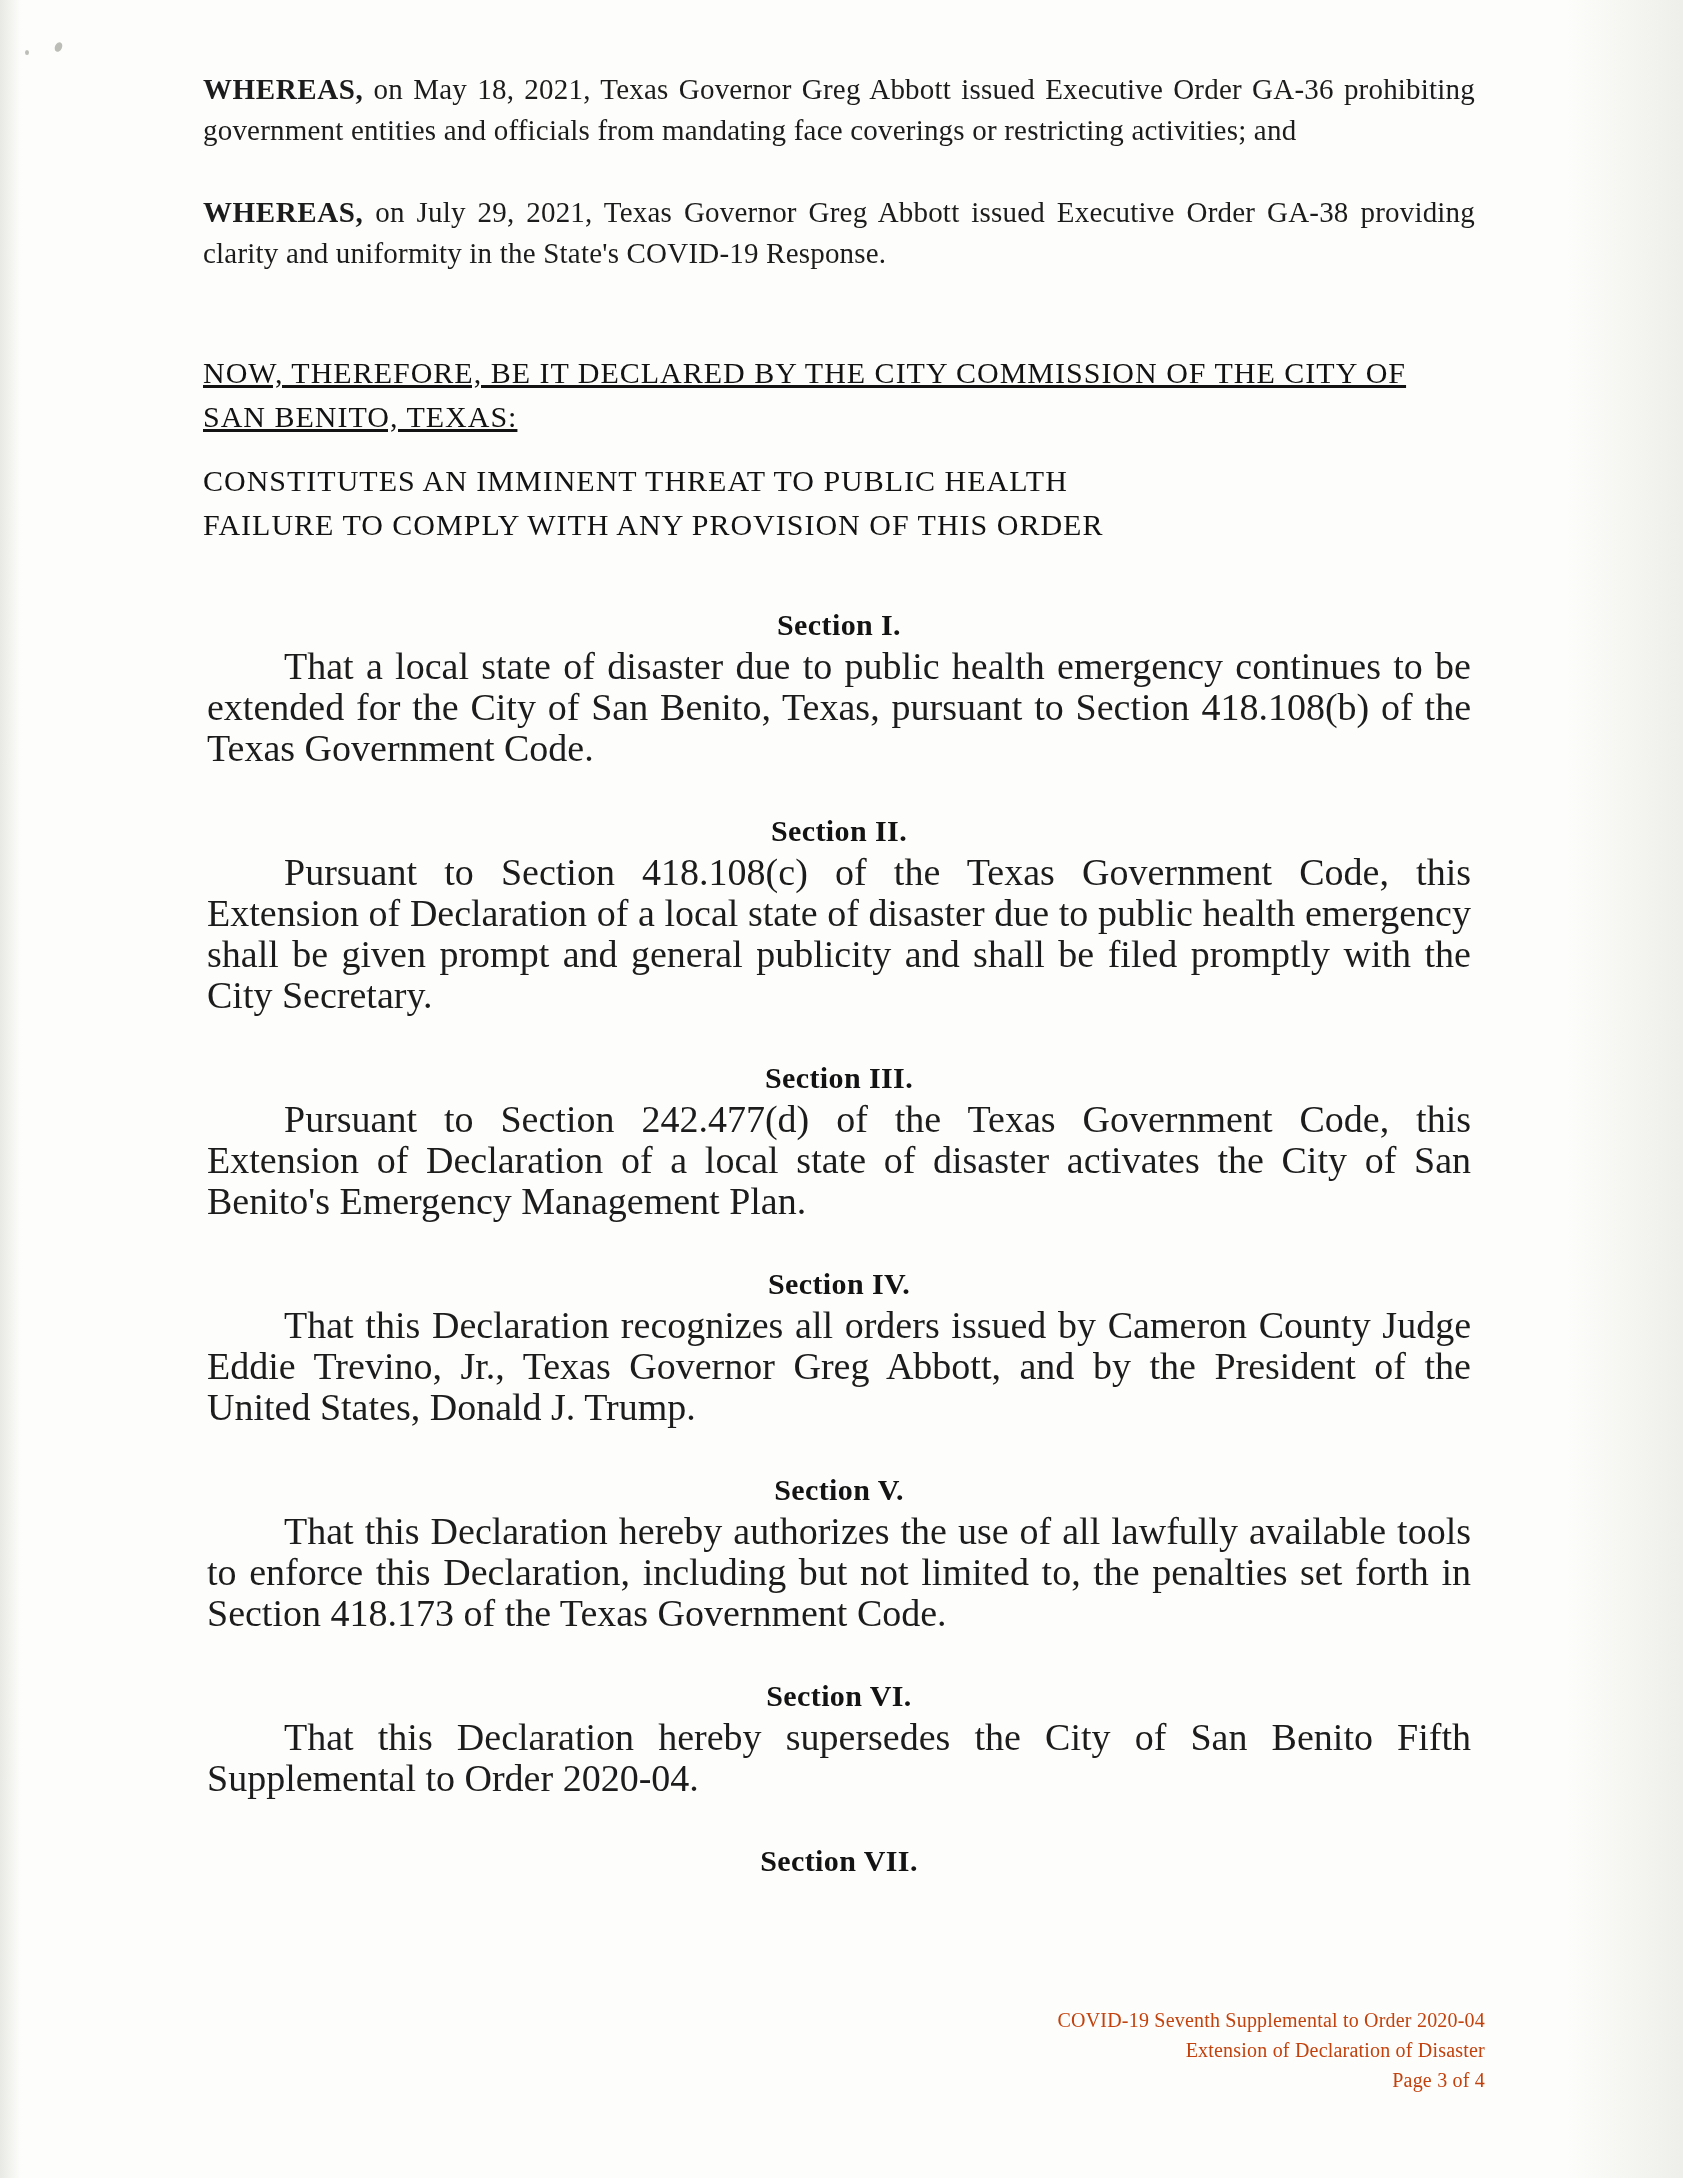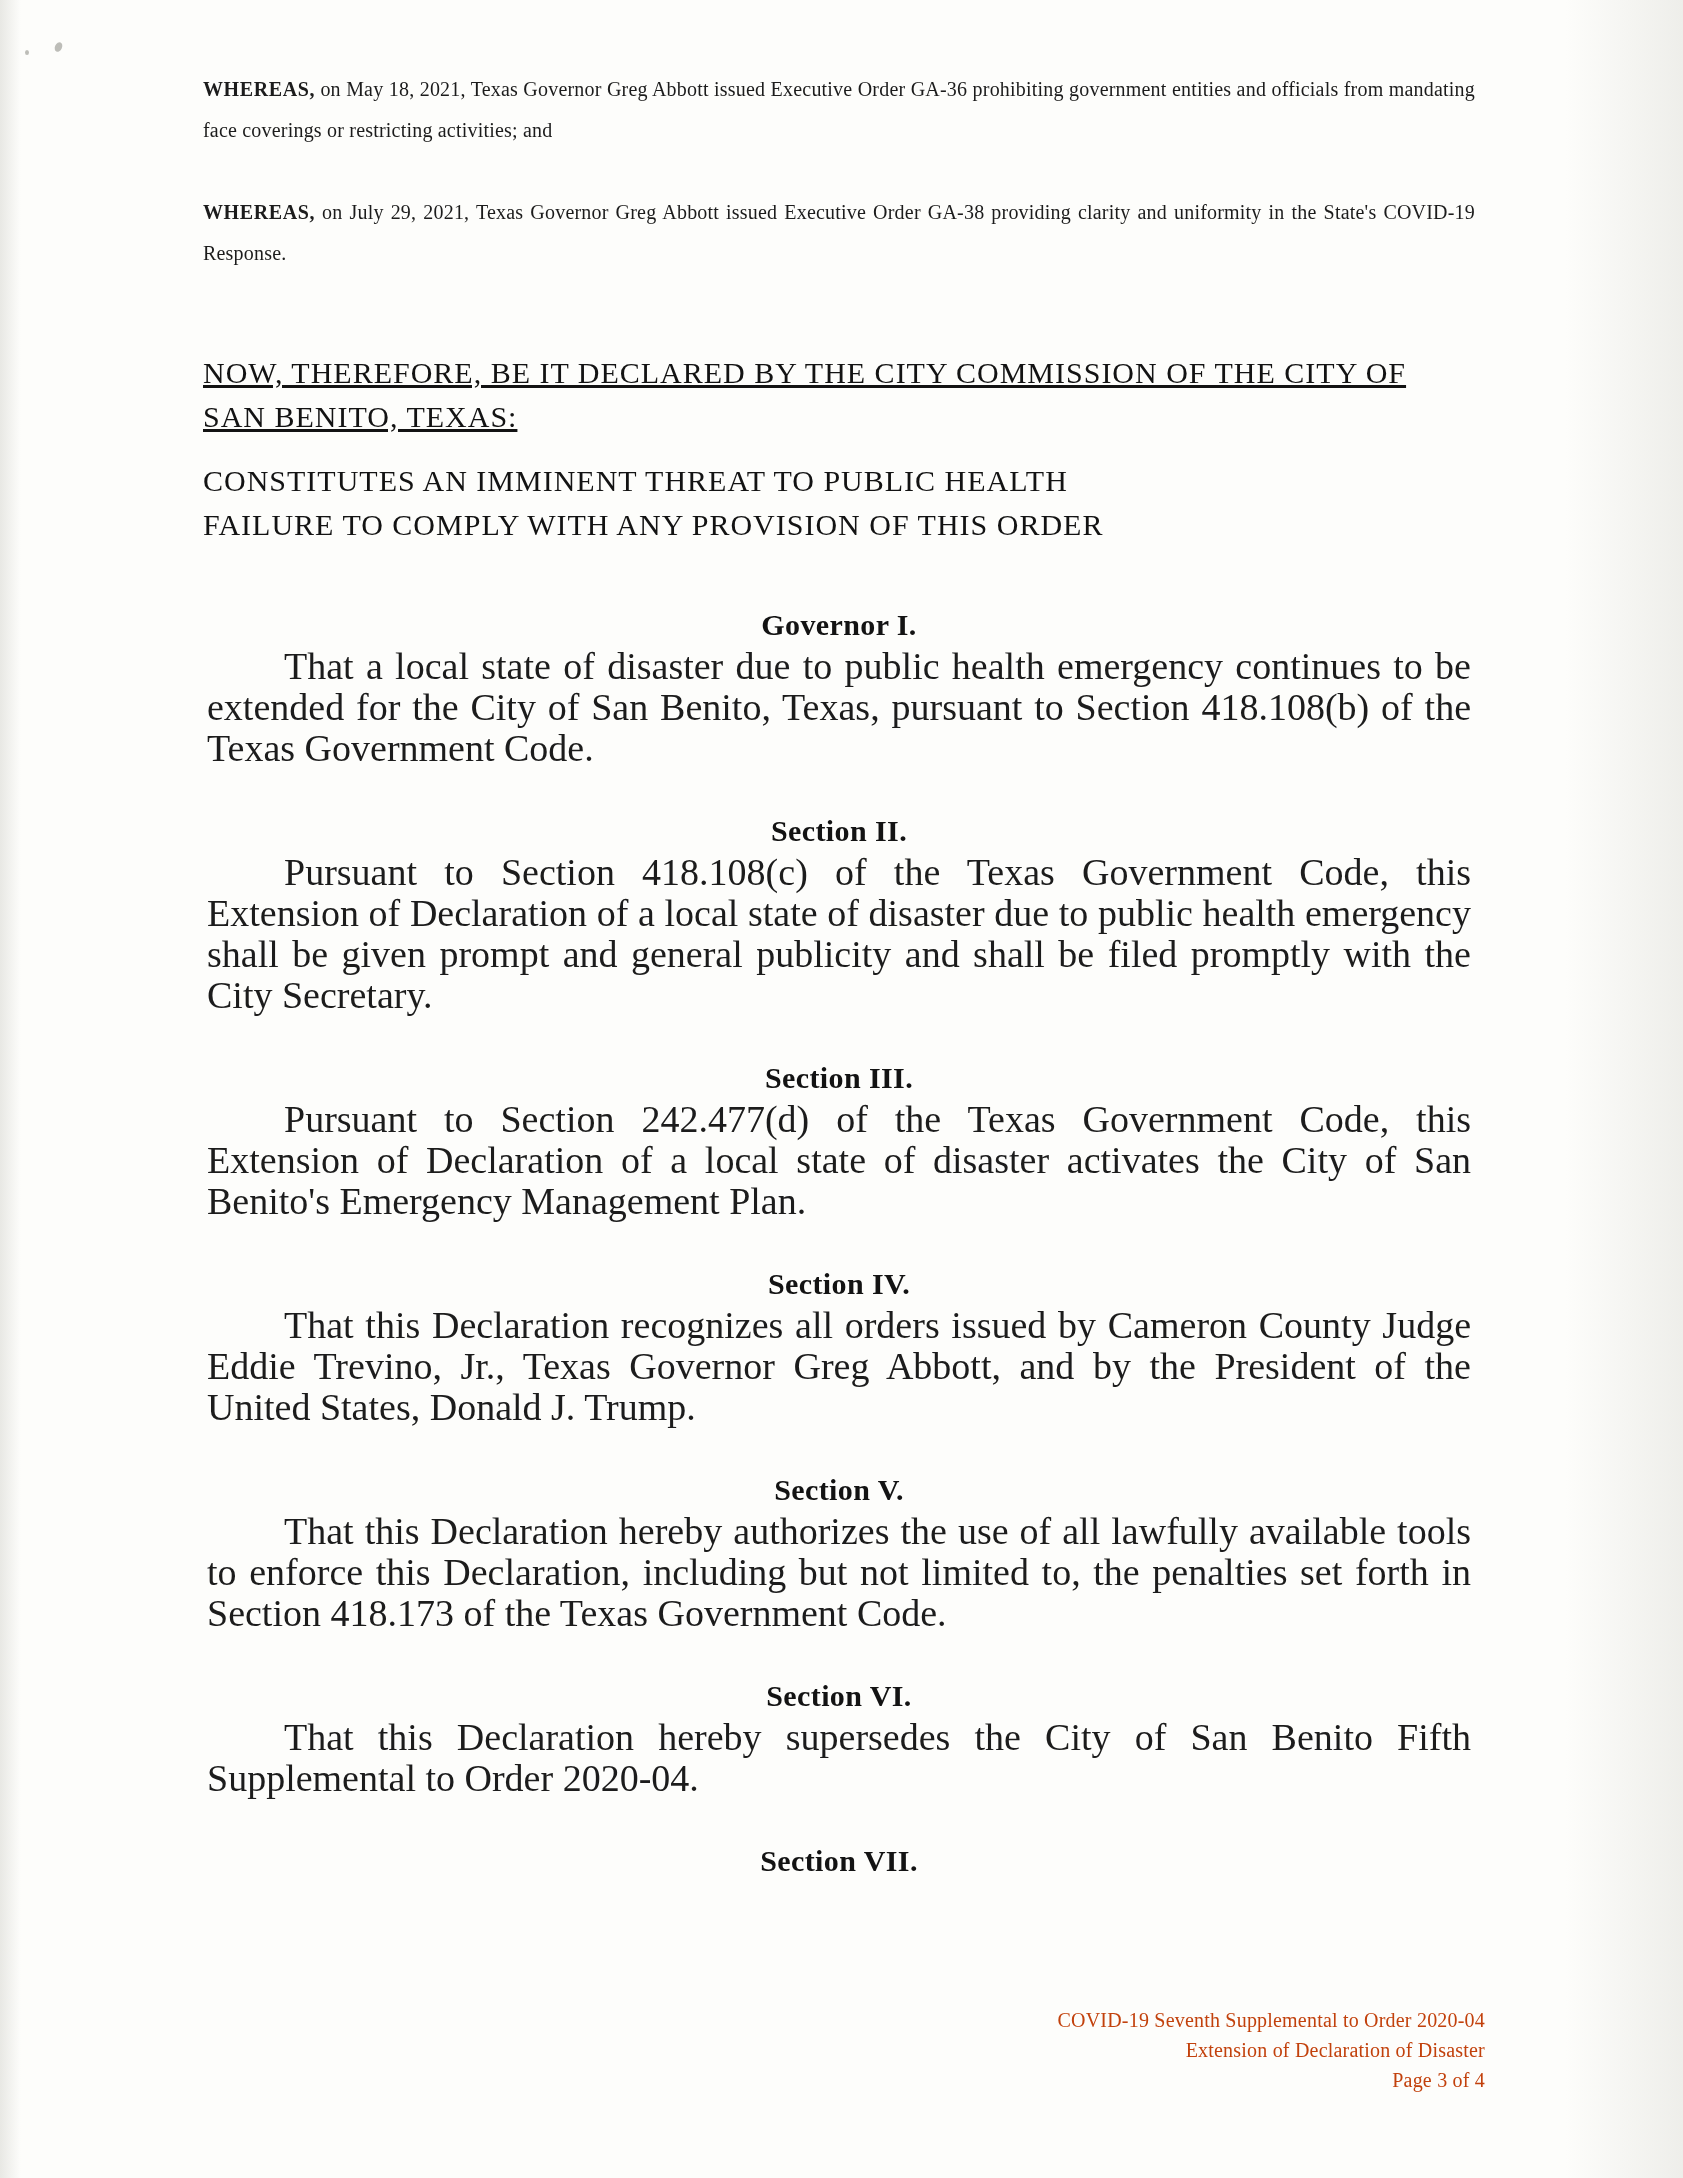--- a/index.html
+++ b/index.html
@@ -40,21 +40,21 @@
     border-radius: 50%;
   }
   .content {
     position: absolute;
     left: 203px;
     top: 69px;
     width: 1272px;
   }
   p.para {
     margin: 0 0 0 0;
-    font-size: 20px;
+    font-size: 29px;
     line-height: 41px;
     text-align: justify;
     text-justify: inter-word;
     color: #1c1c1c;
     letter-spacing: 0.2px;
   }
   .bold-lead {
     font-weight: bold;
     letter-spacing: 0.6px;
   }
@@ -135,21 +135,21 @@
     <p class="declared">NOW, THEREFORE, BE IT DECLARED BY THE CITY COMMISSION OF THE CITY OF SAN BENITO, TEXAS:</p>
 
     <div class="gap-xs"></div>
 
     <p class="failure line2">CONSTITUTES AN IMMINENT THREAT TO PUBLIC HEALTH</p>
     <p class="failure">FAILURE TO COMPLY WITH ANY PROVISION OF THIS ORDER</p>
 
     <div class="gap-md"></div>
 
     <div>
-      <p class="section-head">Governor I.</p>
+      <p class="section-head">Section I.</p>
       <p class="section-body">That a local state of disaster due to public health emergency continues to be extended for the City of San Benito, Texas, pursuant to Section 418.108(b) of the Texas Government Code.</p>
     </div>
 
     <div class="gap-sm"></div>
 
     <div>
       <p class="section-head">Section II.</p>
       <p class="section-body">Pursuant to Section 418.108(c) of the Texas Government Code, this Extension of Declaration of a local state of disaster due to public health emergency shall be given prompt and general publicity and shall be filed promptly with the City Secretary.</p>
     </div>
 

